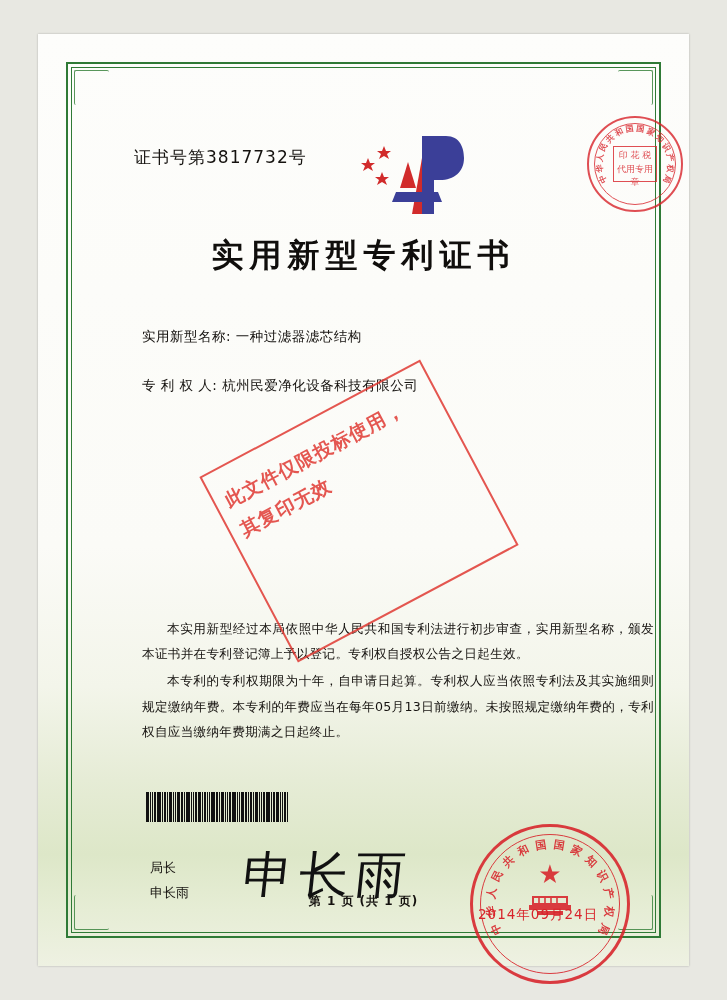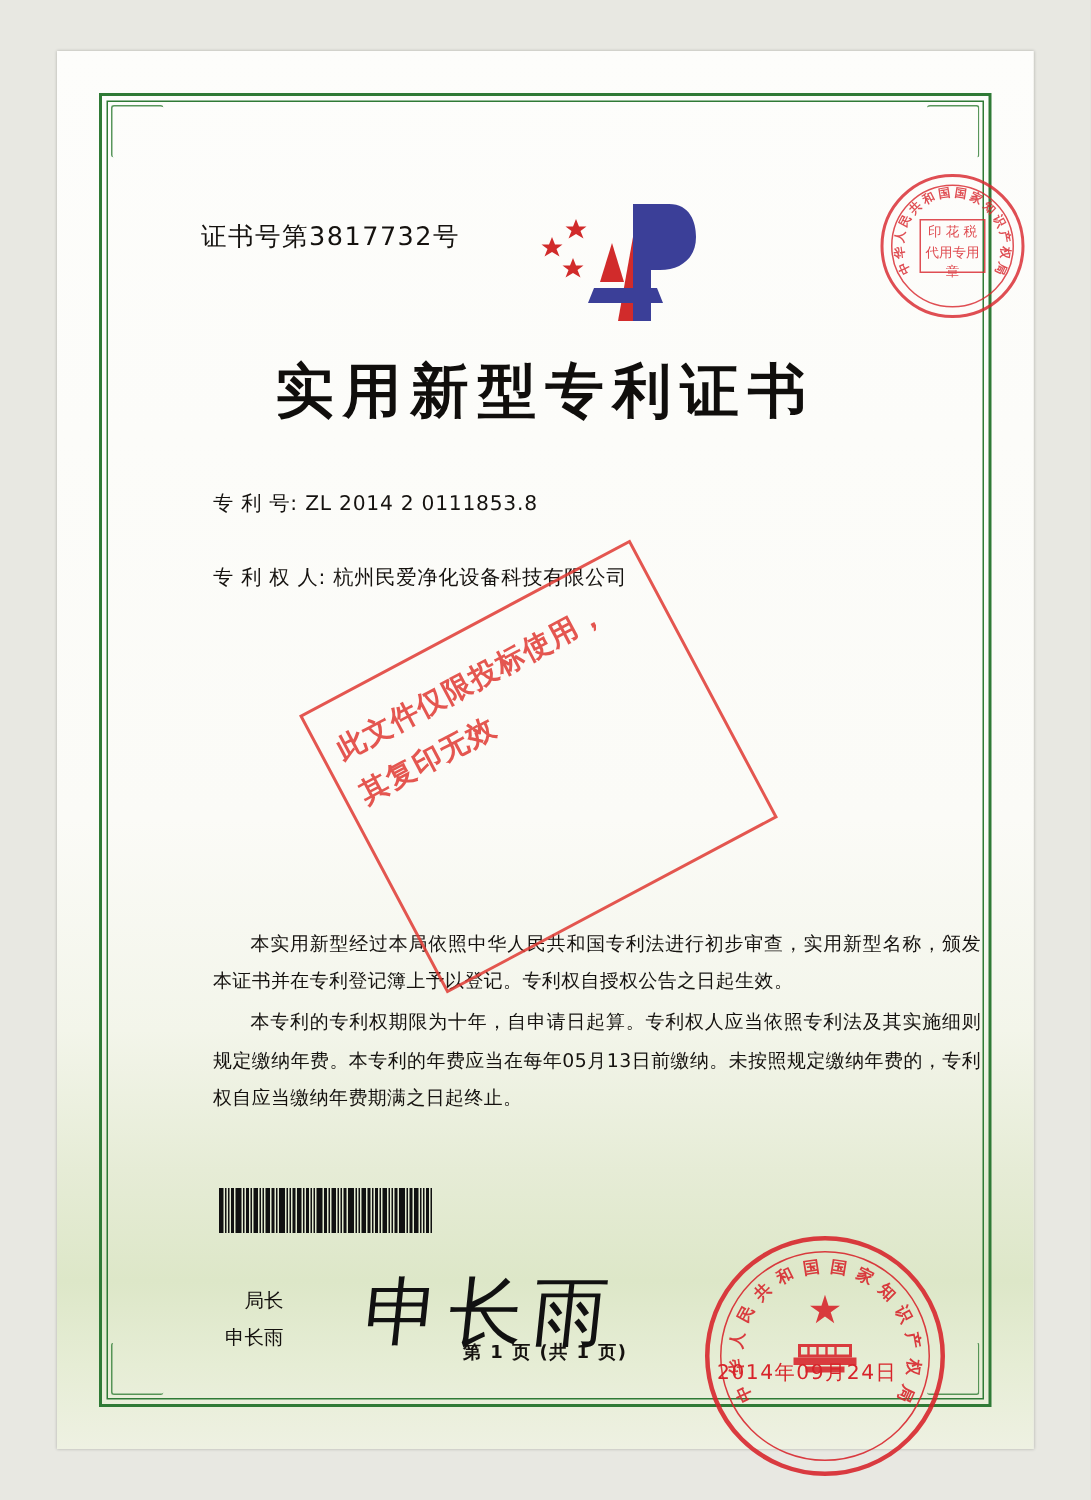--- a/index.html
+++ b/index.html
@@ -56,37 +56,37 @@
 
   .cert-no{
     position:absolute;left:96px;top:112px;
     font-size:17px;color:#15120f;letter-spacing:1px;
     font-family:"DejaVu Sans","Liberation Sans",sans-serif;
   }
   
   .logo{position:absolute;left:322px;top:98px;width:110px;height:86px;}
   .title{
     position:absolute;left:0;right:0;top:200px;text-align:center;
-    font-size:39px;letter-spacing:6px;font-weight:bold;color:#100e0c;
+    font-size:32px;letter-spacing:6px;font-weight:bold;color:#100e0c;
     font-family:"DejaVu Sans","Liberation Sans",sans-serif;
   }
   .fields{position:absolute;left:104px;top:294px;width:520px;}
   .fld{font-size:13.5px;color:#15120f;margin-bottom:31px;line-height:1.3;letter-spacing:.5px;}
   .fld .lab{display:inline-block;}
   .body-text{
     position:absolute;left:104px;top:582px;width:512px;
     font-size:12.6px;line-height:2.0;color:#15120f;text-align:justify;
     letter-spacing:.3px;
   }
   .body-text p{margin:0 0 2px 0;text-indent:25px;}
   
   .barcode{position:absolute;left:108px;top:758px;width:180px;height:30px;}
   .barcode i{display:inline-block;background:#111;height:30px;vertical-align:top;margin-right:1px;}
   
-  .sig-label{position:absolute;left:112px;top:822px;font-size:13px;color:#15120f;line-height:1.9;text-align:right;}
+  .sig-label{position:absolute;left:112px;top:822px;font-size:13px;color:#15120f;line-height:1.9;}
   .sig-hand{
     position:absolute;left:205px;top:808px;
     font-size:50px;color:#111;font-family:"DejaVu Serif","Liberation Serif",serif;
     letter-spacing:6px;transform:skewX(-6deg);
   }
   
   .seal{
     position:absolute;left:432px;top:790px;width:154px;height:154px;
     border-radius:50%;border:3px solid #d8232a;opacity:.88;
   }
@@ -168,22 +168,22 @@
         <polygon points="8,26 10,31 15,31 11,34 13,39 8,36 3,39 5,34 1,31 6,31"></polygon>
         <polygon points="24,14 26,19 31,19 27,22 29,27 24,24 19,27 21,22 17,19 22,19"></polygon>
         <polygon points="22,40 24,45 29,45 25,48 27,53 22,50 17,53 19,48 15,45 20,45"></polygon>
       </g>
     </svg>
 
     <div class="title">实用新型专利证书</div>
 
     <div class="fields">
       <div class="fld">
-        <span class="lab">专  利  号:</span>
-        <span>ZL 2014 2 0111853.8</span>
+        <span class="lab">实用新型名称:</span>
+        <span>一种过滤器滤芯结构</span>
       </div>
       <div class="fld">
         <span class="lab">专 利 权 人:</span>
         <span>杭州民爱净化设备科技有限公司</span>
       </div>
     </div>
 
     <div class="body-text">
       <p>本实用新型经过本局依照中华人民共和国专利法进行初步审查，实用新型名称，颁发本证书并在专利登记簿上予以登记。专利权自授权公告之日起生效。</p>
       <p>本专利的专利权期限为十年，自申请日起算。专利权人应当依照专利法及其实施细则规定缴纳年费。本专利的年费应当在每年05月13日前缴纳。未按照规定缴纳年费的，专利权自应当缴纳年费期满之日起终止。</p>

